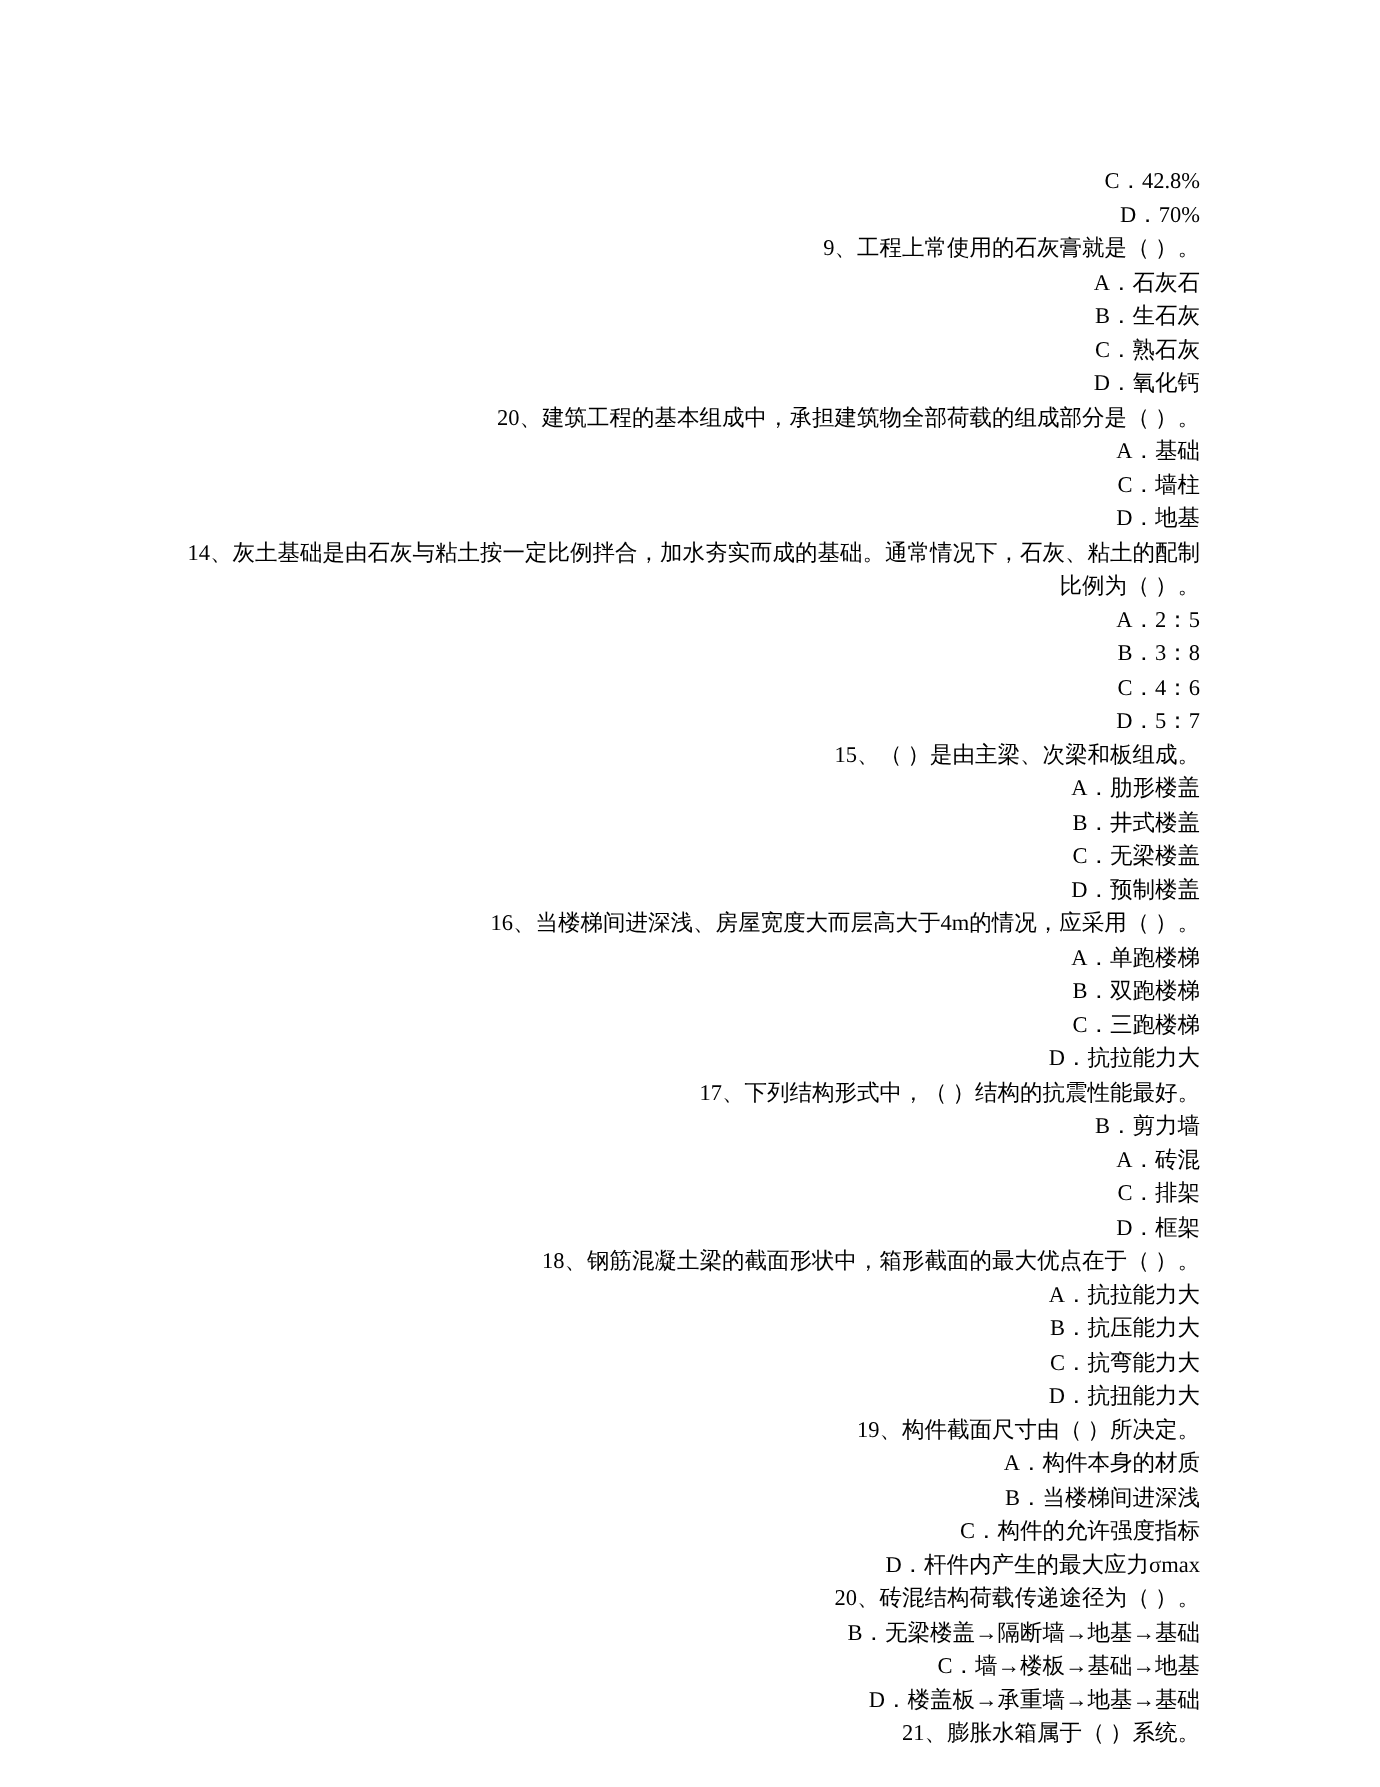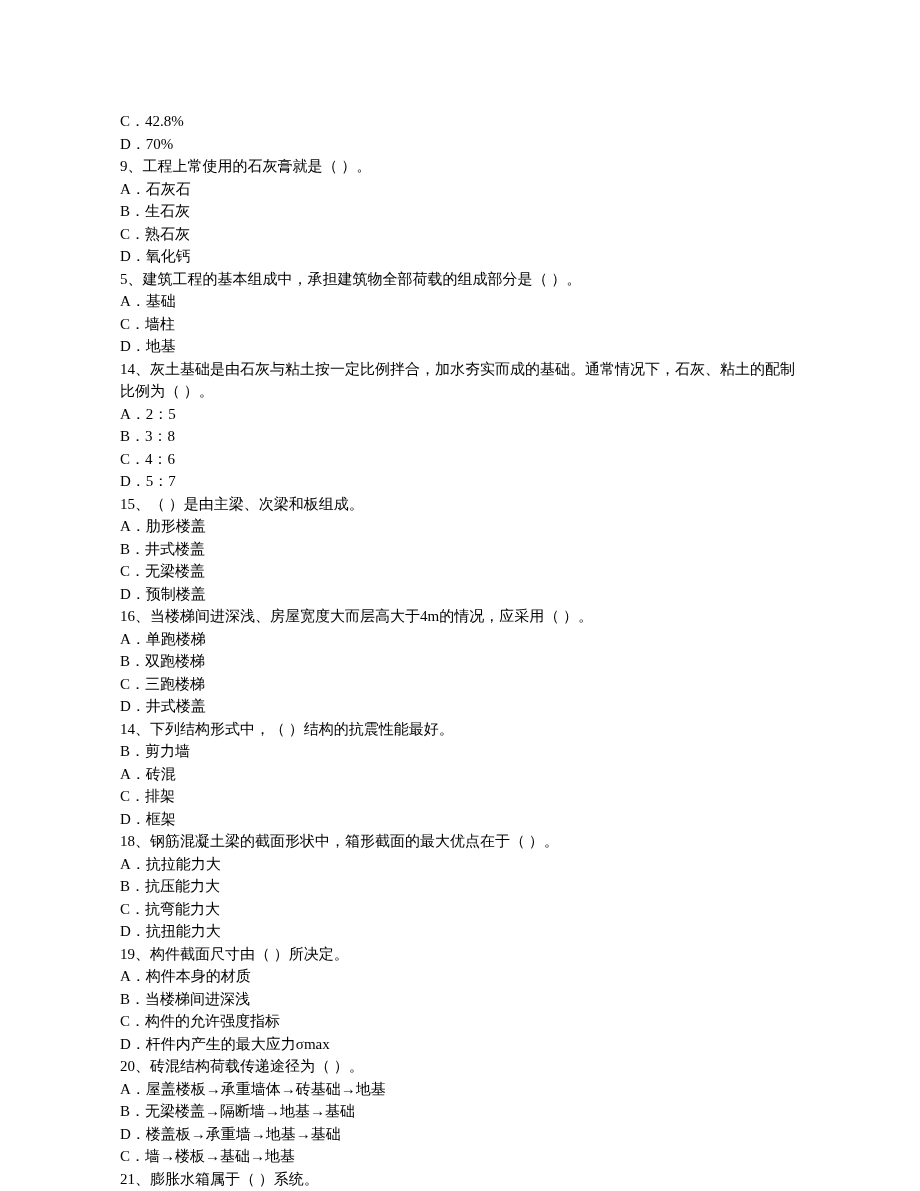--- a/index.html
+++ b/index.html
@@ -9,66 +9,66 @@
       height: 1191px;
       font-family: "SimSun", "宋体", serif;
       font-size: 15px;
       line-height: 1.5;
       color: #000000;
       padding: 110px 120px 0 120px;
     }
     .line {
       display: block;
       white-space: pre-wrap;
+      text-align: right;
     }
   </style>
 </head>
 <body>
 
 <div>
   <span class="line">C．42.8%</span>
   <span class="line">D．70%</span>
   <span class="line">9、工程上常使用的石灰膏就是（ ）。</span>
   <span class="line">A．石灰石</span>
   <span class="line">B．生石灰</span>
   <span class="line">C．熟石灰</span>
   <span class="line">D．氧化钙</span>
-  <span class="line">5、建筑工程的基本组成中，承担建筑物全部荷载的组成部分是（ ）。</span>
+  <span class="line">20、建筑工程的基本组成中，承担建筑物全部荷载的组成部分是（ ）。</span>
   <span class="line">A．基础</span>
   <span class="line">C．墙柱</span>
   <span class="line">D．地基</span>
   <span class="line">14、灰土基础是由石灰与粘土按一定比例拌合，加水夯实而成的基础。通常情况下，石灰、粘土的配制比例为（ ）。</span>
   <span class="line">A．2：5</span>
   <span class="line">B．3：8</span>
   <span class="line">C．4：6</span>
   <span class="line">D．5：7</span>
   <span class="line">15、（ ）是由主梁、次梁和板组成。</span>
   <span class="line">A．肋形楼盖</span>
   <span class="line">B．井式楼盖</span>
   <span class="line">C．无梁楼盖</span>
   <span class="line">D．预制楼盖</span>
   <span class="line">16、当楼梯间进深浅、房屋宽度大而层高大于4m的情况，应采用（ ）。</span>
   <span class="line">A．单跑楼梯</span>
   <span class="line">B．双跑楼梯</span>
   <span class="line">C．三跑楼梯</span>
-  <span class="line">D．井式楼盖</span>
-  <span class="line">14、下列结构形式中，（ ）结构的抗震性能最好。</span>
+  <span class="line">D．抗拉能力大</span>
+  <span class="line">17、下列结构形式中，（ ）结构的抗震性能最好。</span>
   <span class="line">B．剪力墙</span>
   <span class="line">A．砖混</span>
   <span class="line">C．排架</span>
   <span class="line">D．框架</span>
   <span class="line">18、钢筋混凝土梁的截面形状中，箱形截面的最大优点在于（ ）。</span>
   <span class="line">A．抗拉能力大</span>
   <span class="line">B．抗压能力大</span>
   <span class="line">C．抗弯能力大</span>
   <span class="line">D．抗扭能力大</span>
   <span class="line">19、构件截面尺寸由（ ）所决定。</span>
   <span class="line">A．构件本身的材质</span>
   <span class="line">B．当楼梯间进深浅</span>
   <span class="line">C．构件的允许强度指标</span>
   <span class="line">D．杆件内产生的最大应力σmax</span>
   <span class="line">20、砖混结构荷载传递途径为（ ）。</span>
-  <span class="line">A．屋盖楼板→承重墙体→砖基础→地基</span>
   <span class="line">B．无梁楼盖→隔断墙→地基→基础</span>
+  <span class="line">C．墙→楼板→基础→地基</span>
   <span class="line">D．楼盖板→承重墙→地基→基础</span>
-  <span class="line">C．墙→楼板→基础→地基</span>
   <span class="line">21、膨胀水箱属于（ ）系统。</span>
 </div>
 
 </body></html>

